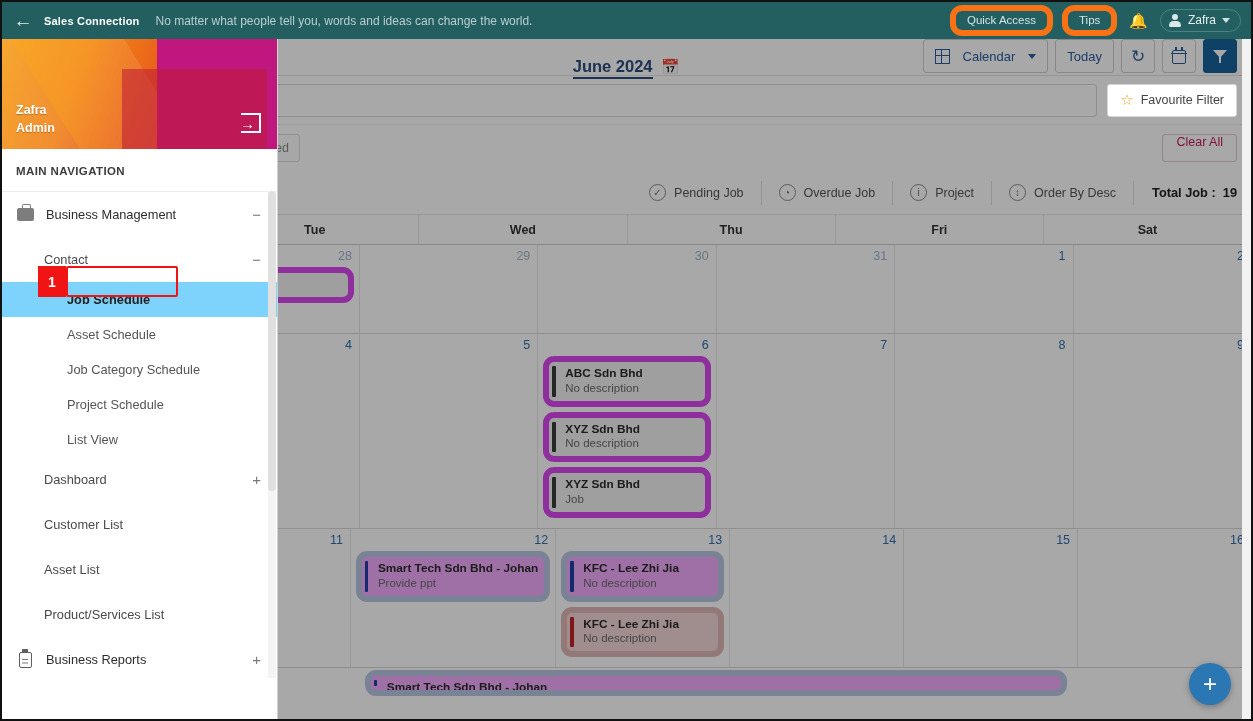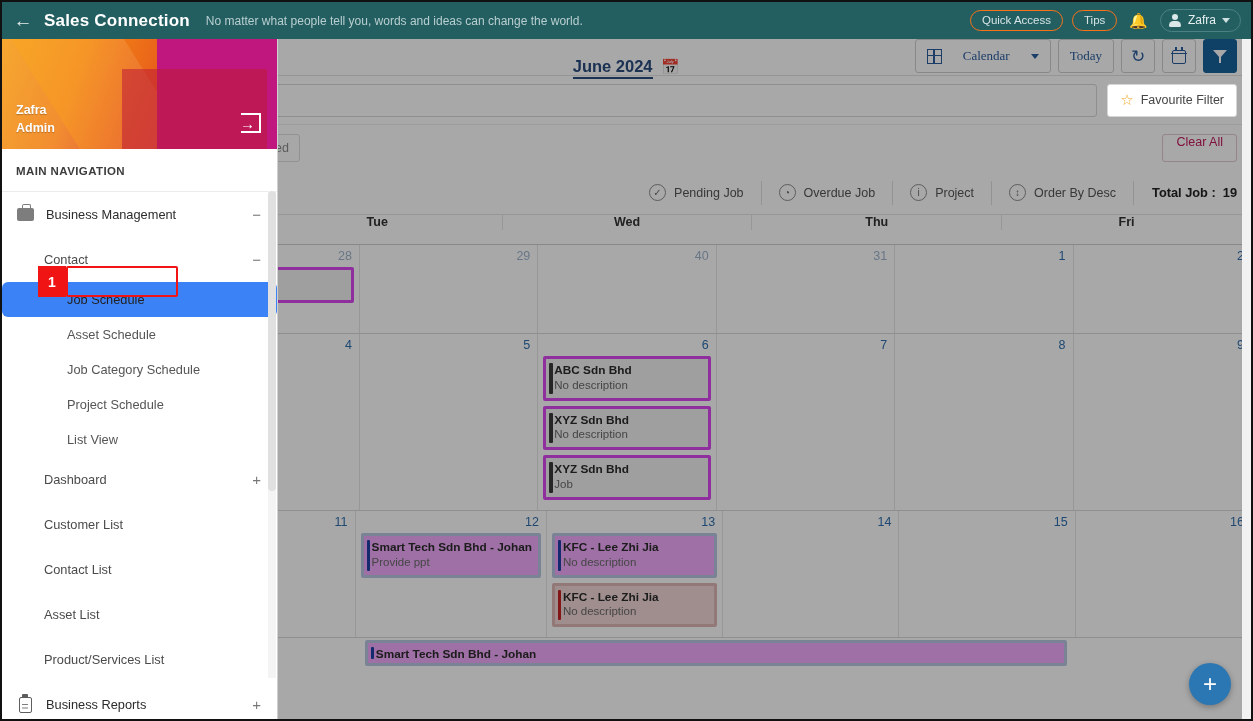--- a/index.html
+++ b/index.html
@@ -26,30 +26,30 @@
     padding: 0 10px 0 8px;
     z-index: 60;
   }
   .back-arrow {
     width: 26px; height: 26px;
     display: flex; align-items: center; justify-content: center;
     color: #e8eeee; font-size: 19px; line-height: 1;
     cursor: pointer;
   }
   .brand {
-    color: #ffffff; font-weight: bold; font-size: 17px;
+    color: #ffffff; font-weight: bold; font-size: 11px;
     margin-left: 8px; letter-spacing: .2px;
   }
   .tagline {
     color: #b9cfd0; font-size: 12px; margin-left: 16px;
     white-space: nowrap;
   }
   .top-right { margin-left: auto; display: flex; align-items: center; gap: 9px; }
   .pill {
-    border: 1px solid #f97316; border-radius: 12px;
+    border: 6px solid #f97316; border-radius: 12px;
     color: #d6e4e5; font-size: 11.5px;
     padding: 3px 11px 4px; background: transparent; cursor: pointer;
     white-space: nowrap;
   }
   .bell { color: #dce8e9; font-size: 15px; cursor: pointer; padding: 0 3px; }
   .user-pill {
     border: 1px solid #4b8184; border-radius: 13px;
     display: flex; align-items: center; gap: 6px;
     padding: 3px 10px 4px 8px; cursor: pointer;
   }
@@ -102,22 +102,22 @@
   }
   .cal-glyph { color: #2f6fae; font-size: 15px; cursor: pointer; }
   .tb-right {
     margin-left: auto; display: flex; align-items: center; gap: 7px;
     padding-right: 14px; z-index: 5;
   }
   .tb-btn {
     height: 34px; min-width: 34px;
     border: 1px solid #cfcfcf; border-radius: 3px;
     background: #fff; color: #2a5d9e; font-size: 13px;
-    display: flex; align-items: center; justify-content: center; gap: 21px;
-    padding: 0 11px; cursor: pointer; white-space: nowrap; font-family: Liberation Serif, serif;
+    display: flex; align-items: center; justify-content: center; gap: 13px;
+    padding: 0 11px; cursor: pointer; white-space: nowrap;
   }
   .tb-btn.icon-only { padding: 0; width: 34px; }
   .tb-btn.primary { background: #17619c; border-color: #17619c; color: #fff; }
   .grid-icon {
     width: 15px; height: 15px; border: 1.6px solid #2a5d9e; position: relative;
   }
   .grid-icon::before { content: ""; position: absolute; left: 0; top: 5.2px; width: 100%; height: 1.6px; background: #2a5d9e; }
   .grid-icon::after  { content: ""; position: absolute; top: 0; left: 5.2px; height: 100%; width: 1.6px; background: #2a5d9e; }
   .mini-cal {
     width: 14px; height: 14px; border: 1.6px solid currentColor; border-radius: 2px;
@@ -195,21 +195,21 @@
     font-size: 10px; color: #6e6e6e; line-height: 1;
   }
   .total-job {
     font-size: 12.8px; color: #222; font-weight: bold;
     padding-left: 18px; border-left: 1px solid #e0e0e0; height: 24px;
     display: flex; align-items: center; gap: 7px; white-space: nowrap;
   }
 
   
   .cal-head {
-    display: grid; grid-template-columns: repeat(5, 1fr);
+    display: grid; grid-template-columns: repeat(6, 1fr);
     height: 30px; border-bottom: 1px solid #cfcfcf; background: #fff;
   }
   .cal-head div {
     display: flex; align-items: center; justify-content: center;
     font-size: 12.5px; font-weight: bold; color: #333;
     border-left: 1px solid #e6e6e6;
   }
   .cal-head div:first-child { border-left: none; }
   .week-row {
     display: grid; grid-template-columns: repeat(7, 1fr);
@@ -219,22 +219,22 @@
     border-left: 1px solid #e6e6e6; padding: 4px 5px 5px;
     min-height: 88px; position: relative;
   }
   .day-cell:first-child { border-left: none; }
   .day-num {
     text-align: right; font-size: 12.5px; color: #2f6fae;
     margin-bottom: 4px; padding-right: 2px;
   }
   .day-num.muted { color: #9fb4cd; }
   .event {
-    border: 3px solid #d946ef; border-radius: 2px; background: #f1f1f1;
-    padding: 4px 6px 5px 8px; margin-bottom: 5px; position: relative;
+    border: 6px solid #d946ef; border-radius: 11px; background: #f1f1f1;
+    padding: 4px 6px 5px 16px; margin-bottom: 5px; position: relative;
     cursor: pointer; overflow: hidden;
   }
   .event::before {
     content: ""; position: absolute; left: 3px; top: 4px; bottom: 4px;
     width: 3.5px; border-radius: 1px; background: #3a3a3a;
   }
   .event.blue { background: #f0abfc; border-color: #b9c7e2; }
   .event.blue::before { background: #1f41a8; }
   .event.red { background: #f3d8d8; border-color: #e0b7b7; }
   .event.red::before { background: #c62121; }
@@ -300,21 +300,21 @@
   }
   .nav-list { position: relative; }
   .nav-item {
     display: flex; align-items: center;
     height: 45px; padding: 0 16px 0 14px; cursor: pointer;
     font-size: 12.8px; color: #555;
   }
   .nav-item.top { font-weight: normal; color: #2c2c2c; }
   .nav-item.group { padding-left: 42px; color: #4a4a4a; }
   .nav-item.sub { padding-left: 65px; height: 35px; color: #555; }
-  .nav-item.sub.active { background: #3b82f6; font-weight: normal; color: #222; border-radius: 6px; }
+  .nav-item.sub.active { background: #7dd3fc; font-weight: bold; color: #222; }
   .nav-item .expander { margin-left: auto; font-size: 15px; color: #777; line-height: 1; }
   .nav-ico {
     width: 18px; height: 18px; margin-right: 12px;
     display: flex; align-items: center; justify-content: center; color: #787878;
   }
   .briefcase {
     width: 17px; height: 13px; background: #7d7d7d; border-radius: 2px; position: relative;
   }
   .briefcase::before {
     content: ""; position: absolute; left: 5px; top: -4px; width: 7px; height: 4px;
@@ -469,21 +469,21 @@
             <div class="day-num muted">27</div>
           </div>
           <div class="day-cell">
             <div class="day-num muted">28</div>
             <div class="event  empty"></div>
           </div>
           <div class="day-cell">
             <div class="day-num muted">29</div>
           </div>
           <div class="day-cell">
-            <div class="day-num muted">40</div>
+            <div class="day-num muted">30</div>
           </div>
           <div class="day-cell">
             <div class="day-num muted">31</div>
           </div>
           <div class="day-cell">
             <div class="day-num">1</div>
           </div>
           <div class="day-cell">
             <div class="day-num">2</div>
           </div>
@@ -620,23 +620,20 @@
           <span>List View</span>
         </div>
         <div class="nav-item group">
           <span>Dashboard</span>
           <span class="expander">+</span>
         </div>
         <div class="nav-item group">
           <span>Customer List</span>
         </div>
         <div class="nav-item group">
-          <span>Contact List</span>
-        </div>
-        <div class="nav-item group">
           <span>Asset List</span>
         </div>
         <div class="nav-item group">
           <span>Product/Services List</span>
         </div>
         <div class="nav-item top">
           <span class="nav-ico">
             <span class="clipboard"></span>
           </span>
           <span>Business Reports</span>

